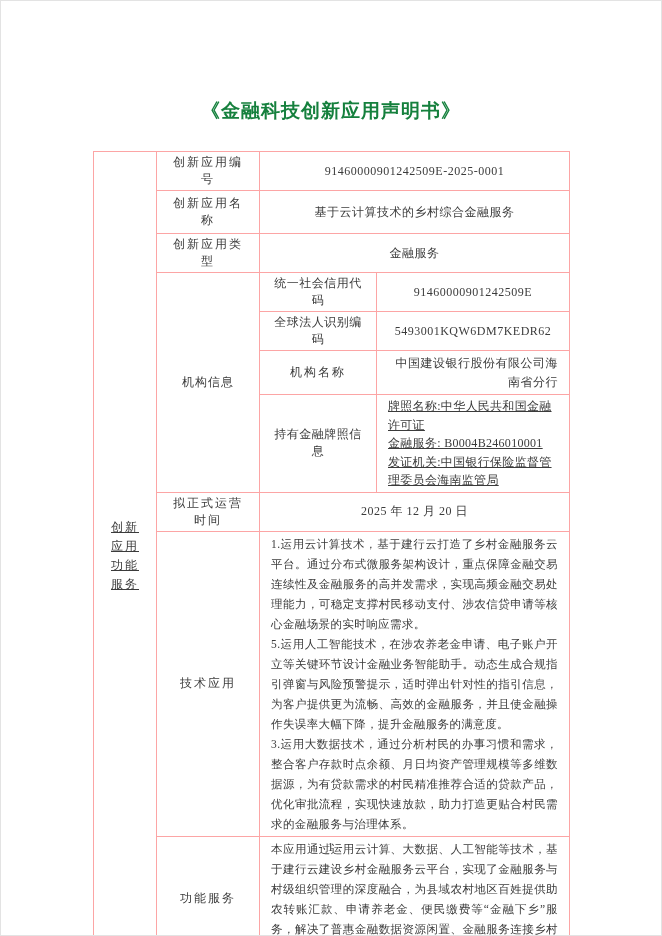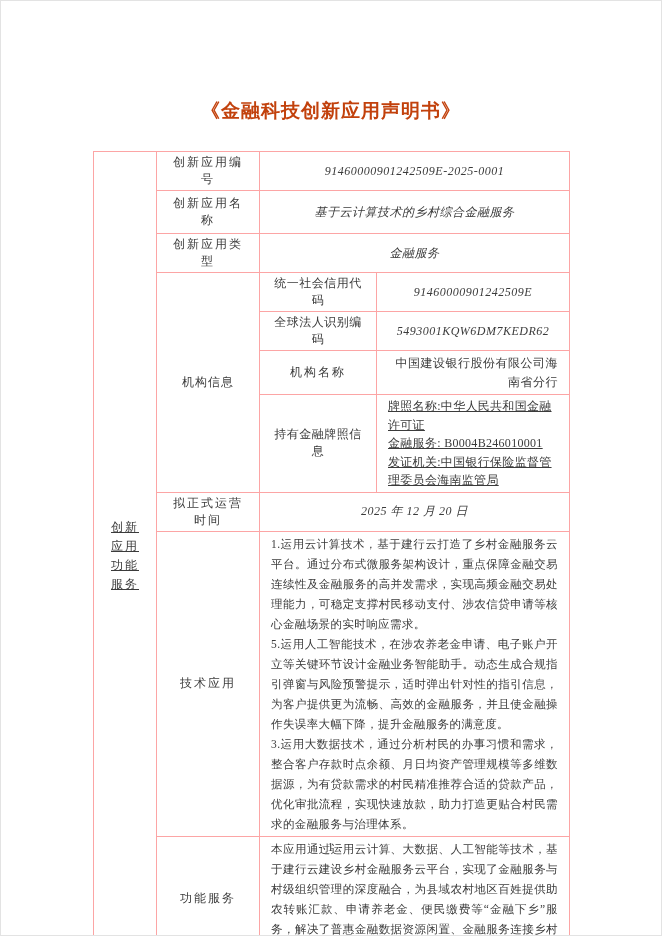--- a/index.html
+++ b/index.html
@@ -18,40 +18,40 @@
   }
   .doc-title {
     position:absolute;
     top:97px; left:0; width:100%;
     margin:0;
     text-align:center;
     font-family:"Liberation Sans", sans-serif;
     font-size:19px;
     font-weight:bold;
     letter-spacing:1px;
-    color:#c2410c;
+    color:#15803d;
   }
   table.decl {
     position:absolute;
     left:92px; top:150px;
     width:476px;
     border-collapse:collapse;
     table-layout:fixed;
   }
   table.decl td {
     border:1px solid #fca5a5;
     font-size:12px;
     color:#3b3b3b;
     padding:2px 11px;
     vertical-align:middle;
     overflow:hidden;
   }
   .section-cell { text-align:center; letter-spacing:2px; line-height:19px;text-decoration:underline; }
   .lbl { text-align:center; letter-spacing:2px; }
-  .val-c { text-align:center; letter-spacing:0.5px;font-style:italic; }
+  .val-c { text-align:center; letter-spacing:0.5px; }
   .val-c2 { text-align:right; letter-spacing:0.5px; line-height:19px; }
   .license { font-size:11.5px; line-height:18.5px; letter-spacing:0.3px; text-align:left; vertical-align:middle;text-decoration:underline; }
   .para-cell { vertical-align:top; padding-top:4px; }
   .para {
     font-size:11.5px;
     line-height:20px;
     letter-spacing:0.4px;
     text-align:justify;
     color:#3b3b3b;
     margin:0;

